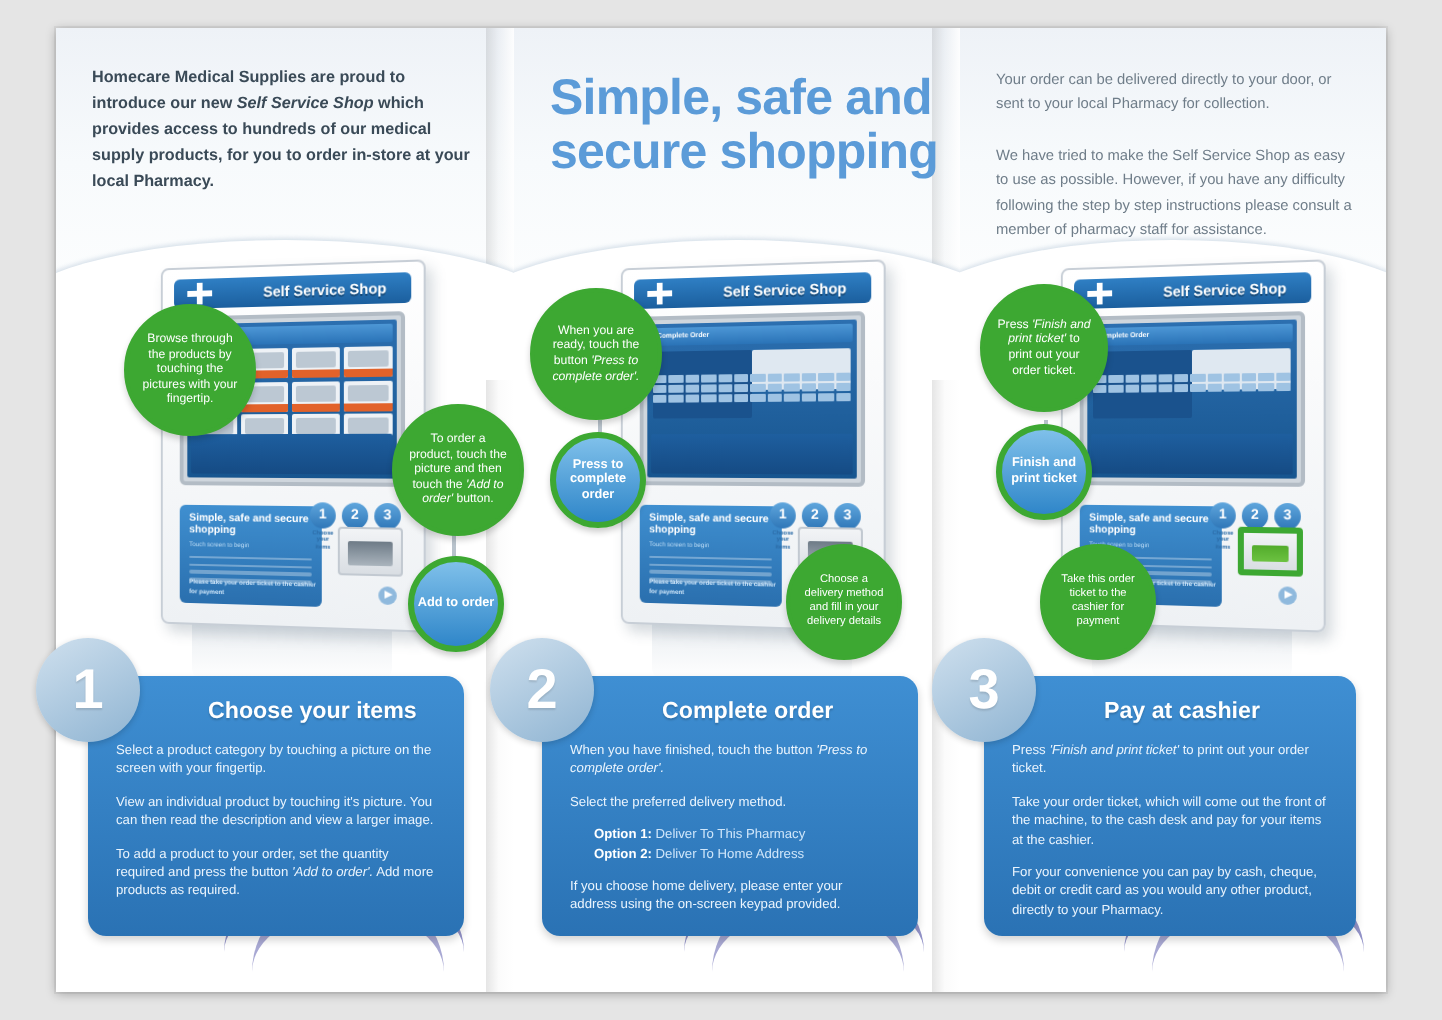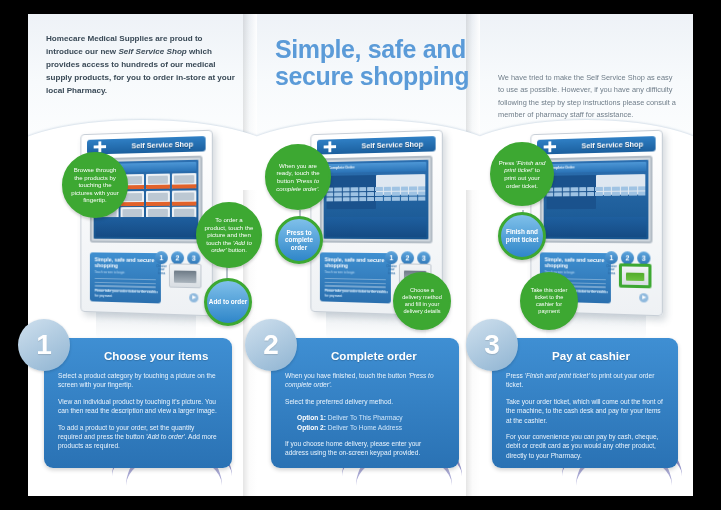--- a/index.html
+++ b/index.html
@@ -2,21 +2,21 @@
 <html><head>
 <meta charset="utf-8">
 <style>
   * { box-sizing: border-box; margin: 0; padding: 0; }
   html, body {
     width: 721px; height: 510px;
     background: #ffffff;
     font-family: "Liberation Sans", sans-serif;
     overflow: hidden;
   }
-  .stage { position: relative; width: 721px; height: 510px; background:#000000; }
+  .stage { position: relative; width: 721px; height: 510px; background:#e5e5e5; }
 
   
   .sheet {
     position: absolute; left: 28px; top: 14px;
     width: 665px; height: 482px;
     background: linear-gradient(180deg,#eef2f7 0%, #f7fafc 14%, #ffffff 34%, #ffffff 100%);
     box-shadow: 0 1px 5px rgba(0,0,0,.28), 0 0 0 1px rgba(0,0,0,.05);
   }
   .fold {
     position:absolute; top:0; bottom:0; width:14px;
@@ -457,20 +457,21 @@
         <h3>Complete order</h3>
         <p><span>When you have finished, touch the button </span><em>'Press to complete order'.</em></p>
         <p>Select the preferred delivery method.</p>
         <div class="optline"><b>Option 1:</b><span> Deliver To This Pharmacy</span></div>
         <div class="optline" style="margin-bottom:7px;"><b>Option 2:</b><span> Deliver To Home Address</span></div>
         <p>If you choose home delivery, please enter your address using the on-screen keypad provided.</p>
       </div>
     </div>
 
     <div class="panel p3">
+      <div class="lede">Your order can be delivered directly to your door, or sent to your local Pharmacy for collection.</div>
       <div class="sub">We have tried to make the Self Service Shop as easy to use as possible. However, if you have any difficulty following the step by step instructions please consult a member of pharmacy staff for assistance.</div>
       <div class="sweep"></div>
 
       <div class="kiosk k3" style="left:36px;">
         <div class="swoosh"></div>
         <div class="swoosh b"></div>
         <div class="k-base"></div>
         <div class="logo-txt">HOMECARE</div>
         <div class="k-body">
           <div class="k-top">

